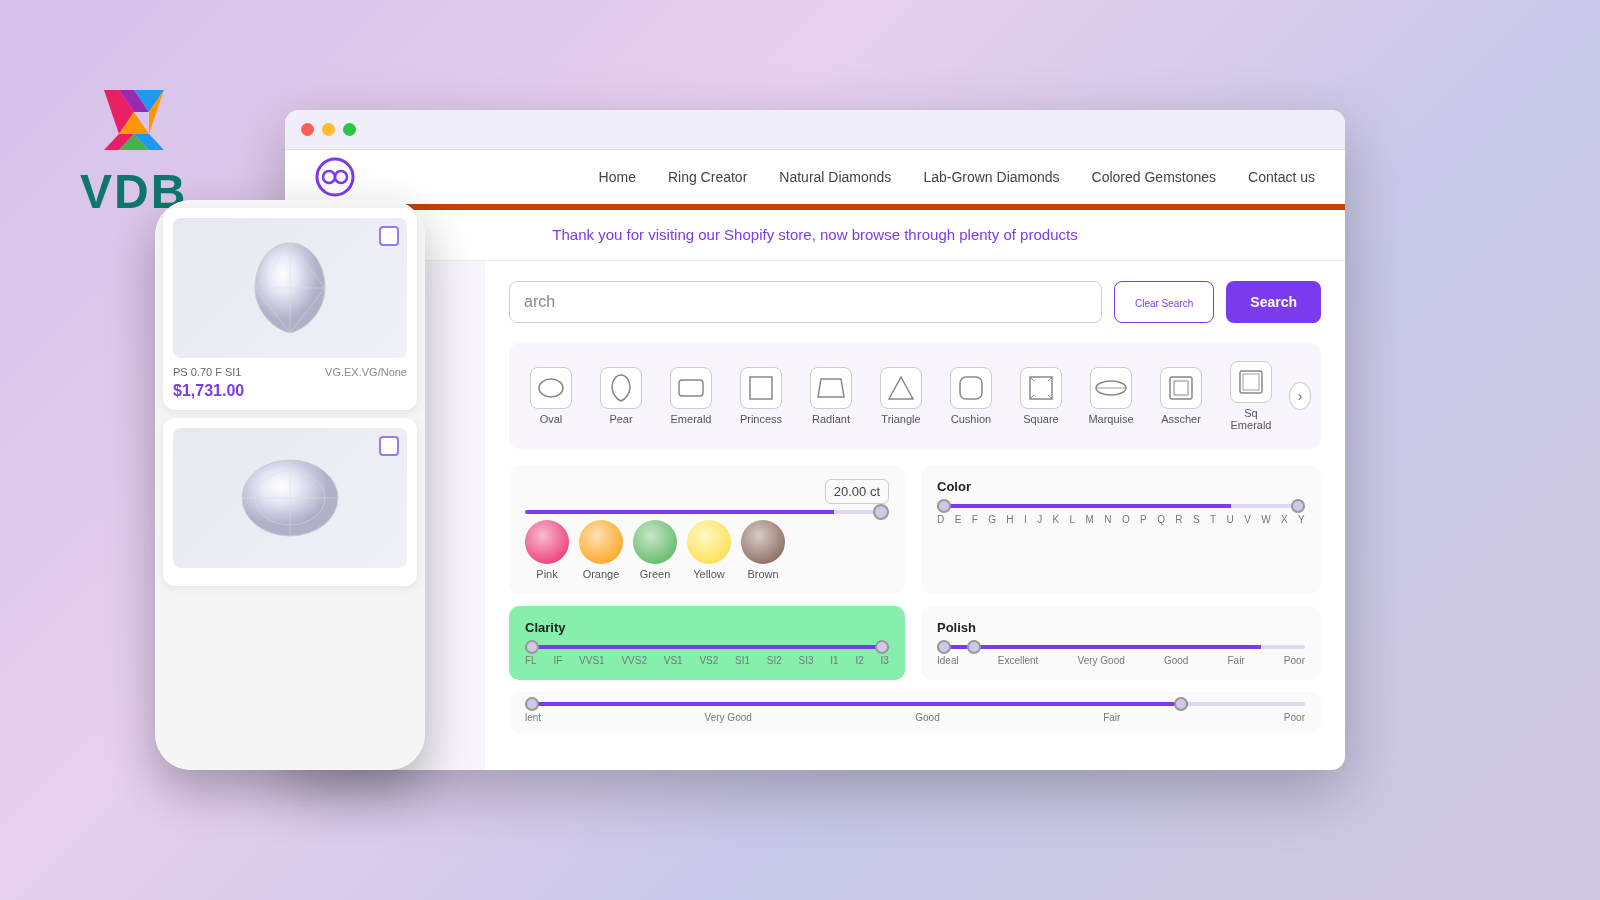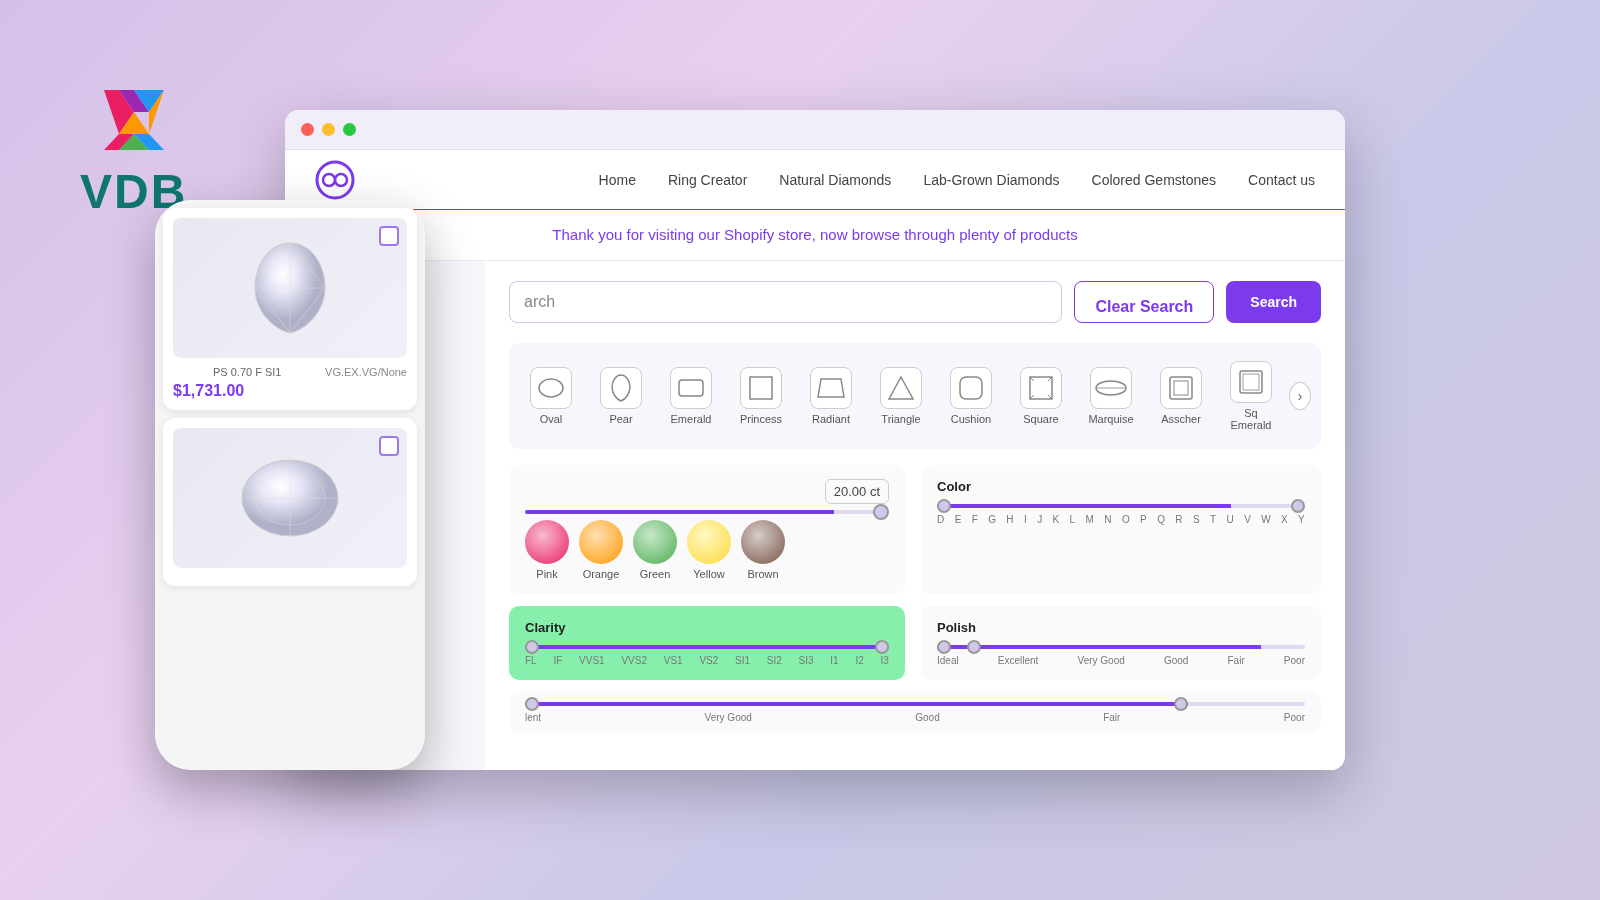--- a/index.html
+++ b/index.html
@@ -59,21 +59,21 @@
     .dot-yellow { background: #ffbd2e; }
     .dot-green { background: #28c840; }
 
     
     .nav-bar {
       background: white;
       height: 60px;
       display: flex;
       align-items: center;
       padding: 8px 30px;
-      border-bottom: 1px solid #c2410c;
+      border-bottom: 6px solid #c2410c;
       gap: 32px;
     }
     .nav-logo {
       width: 40px;
       height: 40px;
       margin-right: 16px;
     }
     .nav-spacer { flex: 1; }
     .nav-item {
       font-size: 14px;
@@ -132,22 +132,22 @@
       font-size: 16px;
       color: #888;
     }
     .btn-clear-search {
       height: 42px;
       padding: 16px 20px;
       border: 1.5px solid #7c3aed;
       border-radius: 8px;
       background: white;
       color: #7c3aed;
-      font-size: 16px;
-      font-weight: 700;
+      font-size: 10px;
+      font-weight: 400;
       cursor: pointer;
       white-space: nowrap;
     }
     .btn-search {
       height: 42px;
       padding: 0 24px;
       border: none;
       border-radius: 8px;
       background: #7c3aed;
       color: white;
@@ -343,21 +343,20 @@
     }
     .diamond-info {
       display: flex;
       justify-content: space-between;
       align-items: center;
       margin-bottom: 4px;
     }
     .diamond-spec {
       font-size: 11px;
       color: #666;
-      margin-left: 40px;
     }
     .diamond-grade {
       font-size: 11px;
       color: #888;
     }
     .diamond-price {
       font-size: 16px;
       font-weight: 700;
       color: #7c3aed;
     }

